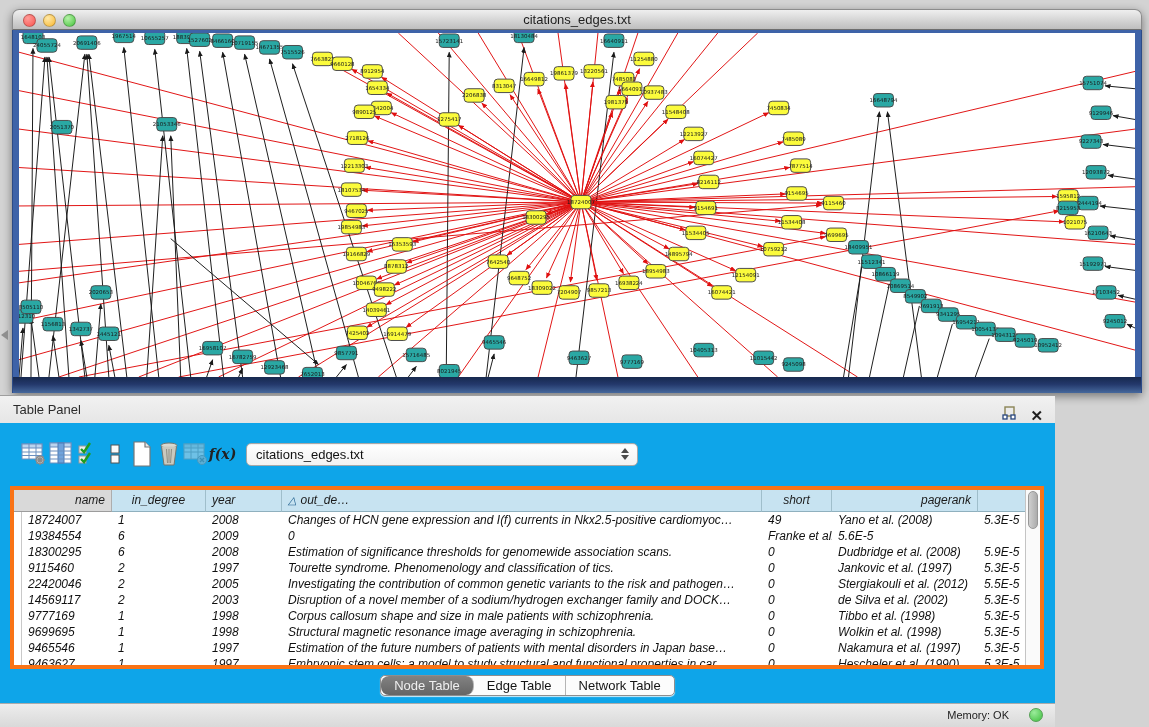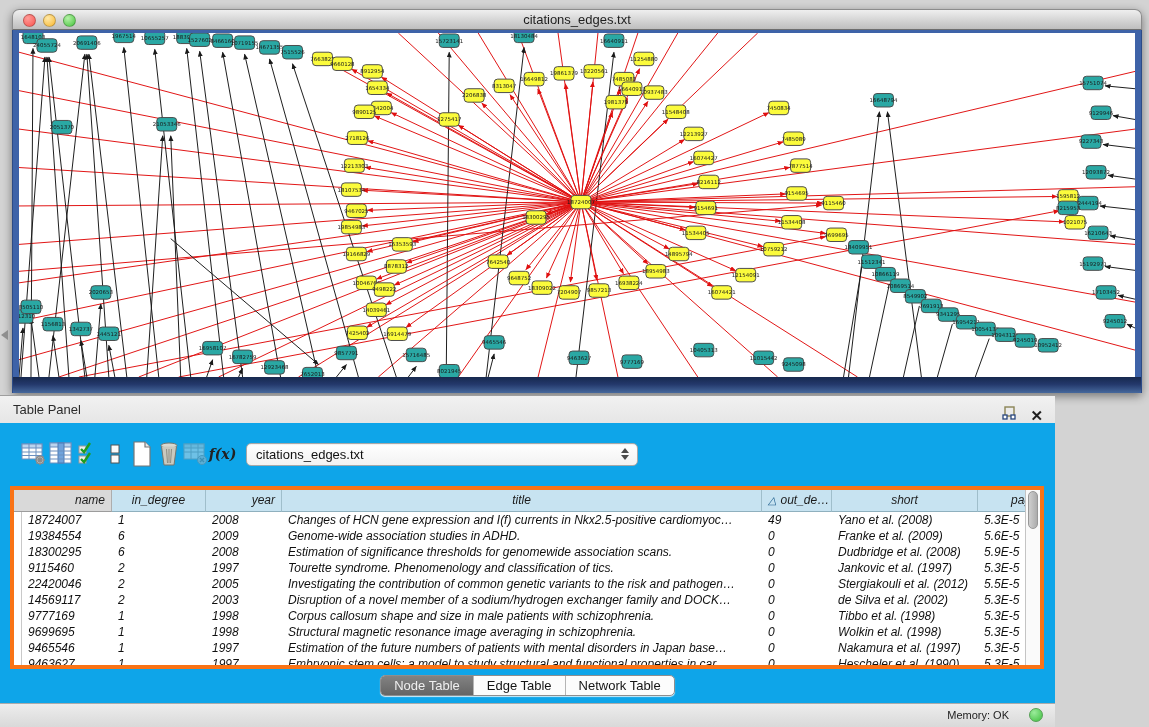--- a/index.html
+++ b/index.html
@@ -62,21 +62,21 @@
   .sort-tri { color:#20608F; margin-right:4px; font-size:11px; }
   .vscroll { width:15px; border-left:1px solid #C4C4C4; background:#FAFAFA; position:relative; }
   .vthumb { position:absolute; top:1px; left:2px; right:2px; height:38px; border-radius:5px;
     background:linear-gradient(90deg,#CFCFCF,#ACACAC); border:1px solid #989898; }
 
   .tabbar { position:absolute; top:279px; left:0; width:100%; display:flex; justify-content:center; }
   .segment { display:flex; border:1px solid #8E8E8E; border-radius:5px; overflow:hidden;
     background:#FCFCFC; height:21px; box-shadow:0 1px 1px rgba(255,255,255,.8); }
   .seg-item { padding:0 13px; font-size:13px; line-height:20px; color:#141414; border-right:1px solid #B5B5B5; }
   .seg-item:last-child { border-right:none; }
-  .seg-item.selected { background:linear-gradient(#828282,#656565); color:#EFEFEF; }
+  .seg-item.selected { background:linear-gradient(#828282,#656565); color:#EFEFEF;border-radius:8px; }
 
   .statusbar { position:absolute; bottom:0; left:0; width:100%; height:24px;
     border-top:1px solid #ABABAB; background:linear-gradient(#EDEDED,#D9D9D9); }
   .memory { position:absolute; right:12px; top:4px; display:flex; align-items:center; gap:20px;
     font-size:11px; color:#222; }
   .mem-dot { width:14px; height:14px; border-radius:50%;
     background:radial-gradient(circle at 35% 30%, #9BEC9B, #3FBF3F); border:1px solid #55A055; }
 </style>
 </head>
 <body>
@@ -816,22 +816,21 @@
         </span>
     </div>
   </div>
 
   <div class="table-wrap">
     <div class="table-grid">
       <div class="t-head t-row" id="table-head">
           <div class="cell gray" style="text-align: left;"></div>
           <div class="cell gray" style="text-align: right;">name</div>
           <div class="cell" style="text-align: center;">in_degree</div>
-          <div class="cell" style="text-align: right;">year</div>
-          <div class="cell" style="text-align: center;">title</div>
+          <div class="cell" style="text-align: left;">year</div>
           <div class="cell" style="text-align: left;"><span class="sort-tri">△</span>out_de…</div>
           <div class="cell" style="text-align: center;">short</div>
           <div class="cell" style="text-align: right;">pagerank</div>
           <div class="cell" style="text-align: left;"></div>
         </div>
       <div class="t-body" id="table-body">
           <div class="t-row">
             <div class="cell gutter"></div>
             <div class="cell">18724007</div>
             <div class="cell">1</div>
@@ -840,21 +839,20 @@
             <div class="cell">49</div>
             <div class="cell">Yano et al. (2008)</div>
             <div class="cell">5.3E-5</div>
             <div class="cell"></div>
           </div>
           <div class="t-row">
             <div class="cell gutter"></div>
             <div class="cell">19384554</div>
             <div class="cell">6</div>
             <div class="cell">2009</div>
-            <div class="cell">Genome-wide association studies in ADHD.</div>
             <div class="cell">0</div>
             <div class="cell">Franke et al. (2009)</div>
             <div class="cell">5.6E-5</div>
             <div class="cell"></div>
           </div>
           <div class="t-row">
             <div class="cell gutter"></div>
             <div class="cell">18300295</div>
             <div class="cell">6</div>
             <div class="cell">2008</div>

